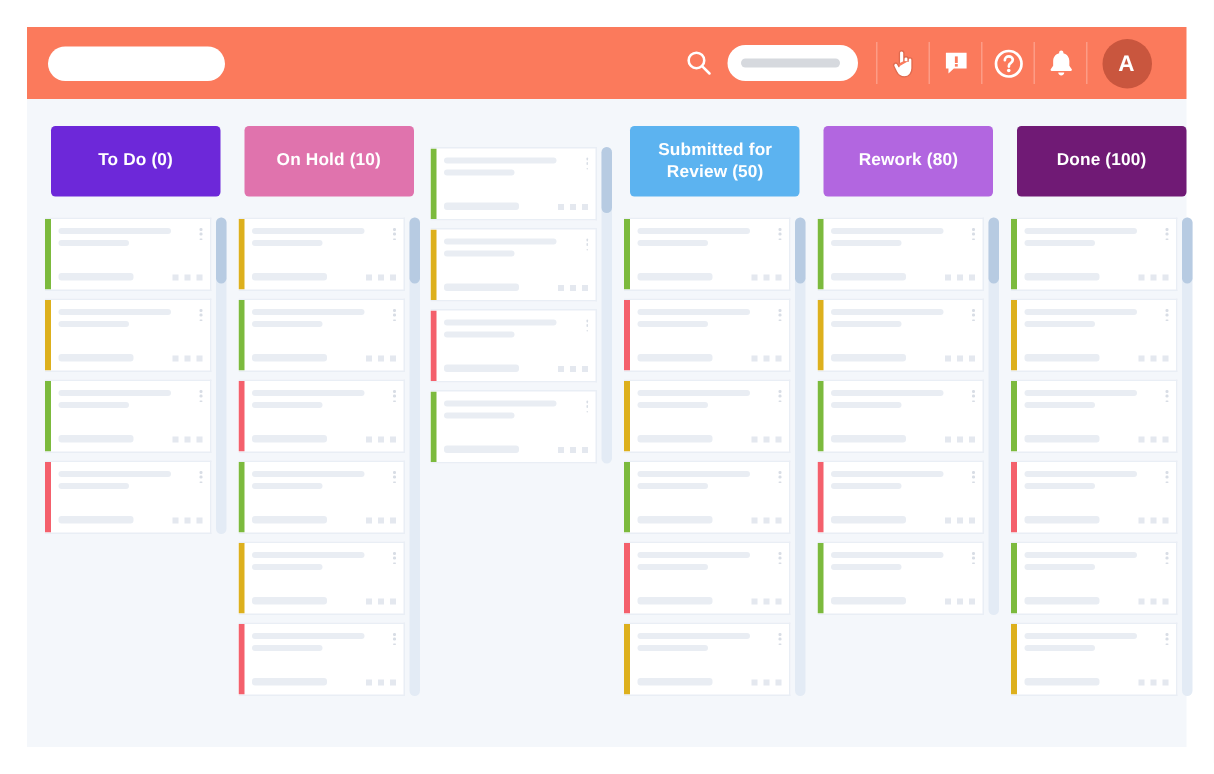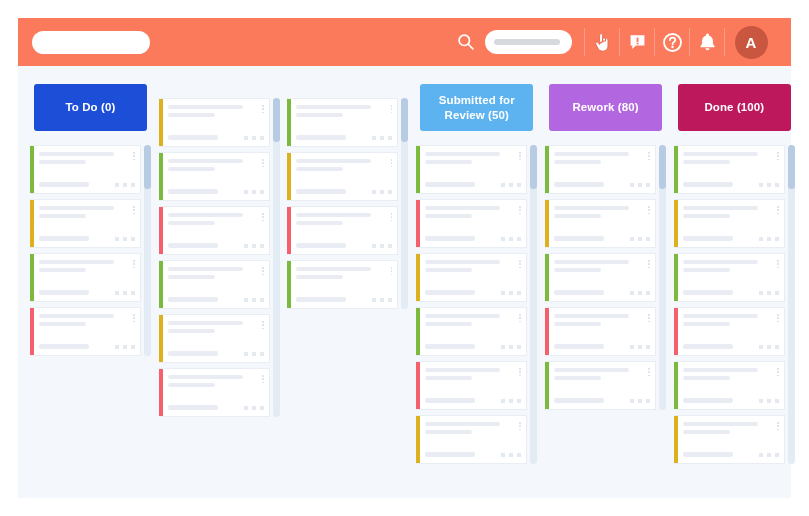--- a/index.html
+++ b/index.html
@@ -298,21 +298,21 @@
     </div>
 
     <div class="divider"></div>
     <div class="avatar-wrap">
       <div class="avatar" style="background: rgb(201, 86, 62);">A</div>
     </div>
   </div>
 
   <div class="board" id="board" style="background: rgb(244, 247, 251);">
       <div class="column">
-        <div class="col-header" style="background: #1d4ed8;">To Do  (0)</div>
+        <div class="col-header" style="background: #6d28d9;">To Do  (0)</div>
         <div class="col-body">
           <div class="card">
             <div class="card-stripe" style="background: rgb(124, 186, 61);"></div>
             <div class="card-inner">
               <div class="line line-1"></div>
               <div class="line line-2"></div>
               <div class="kebab">
                 <i></i>
                 <i></i>
                 <i></i>
@@ -378,20 +378,21 @@
                 <i></i>
               </div>
             </div>
           </div>
           <div class="scroll-track" style="height: 211px;">
             <div class="scroll-thumb"></div>
           </div>
         </div>
       </div>
       <div class="column">
+        <div class="col-header" style="background: rgb(224, 115, 173);">On Hold  (10)</div>
         <div class="col-body">
           <div class="card">
             <div class="card-stripe" style="background: rgb(221, 176, 29);"></div>
             <div class="card-inner">
               <div class="line line-1"></div>
               <div class="line line-2"></div>
               <div class="kebab">
                 <i></i>
                 <i></i>
                 <i></i>
@@ -786,21 +787,21 @@
                 <i></i>
               </div>
             </div>
           </div>
           <div class="scroll-track" style="height: 265px;">
             <div class="scroll-thumb"></div>
           </div>
         </div>
       </div>
       <div class="column">
-        <div class="col-header" style="background: #be185d;">Done  (100)</div>
+        <div class="col-header" style="background: #701a75;">Done  (100)</div>
         <div class="col-body">
           <div class="card">
             <div class="card-stripe" style="background: rgb(124, 186, 61);"></div>
             <div class="card-inner">
               <div class="line line-1"></div>
               <div class="line line-2"></div>
               <div class="kebab">
                 <i></i>
                 <i></i>
                 <i></i>

